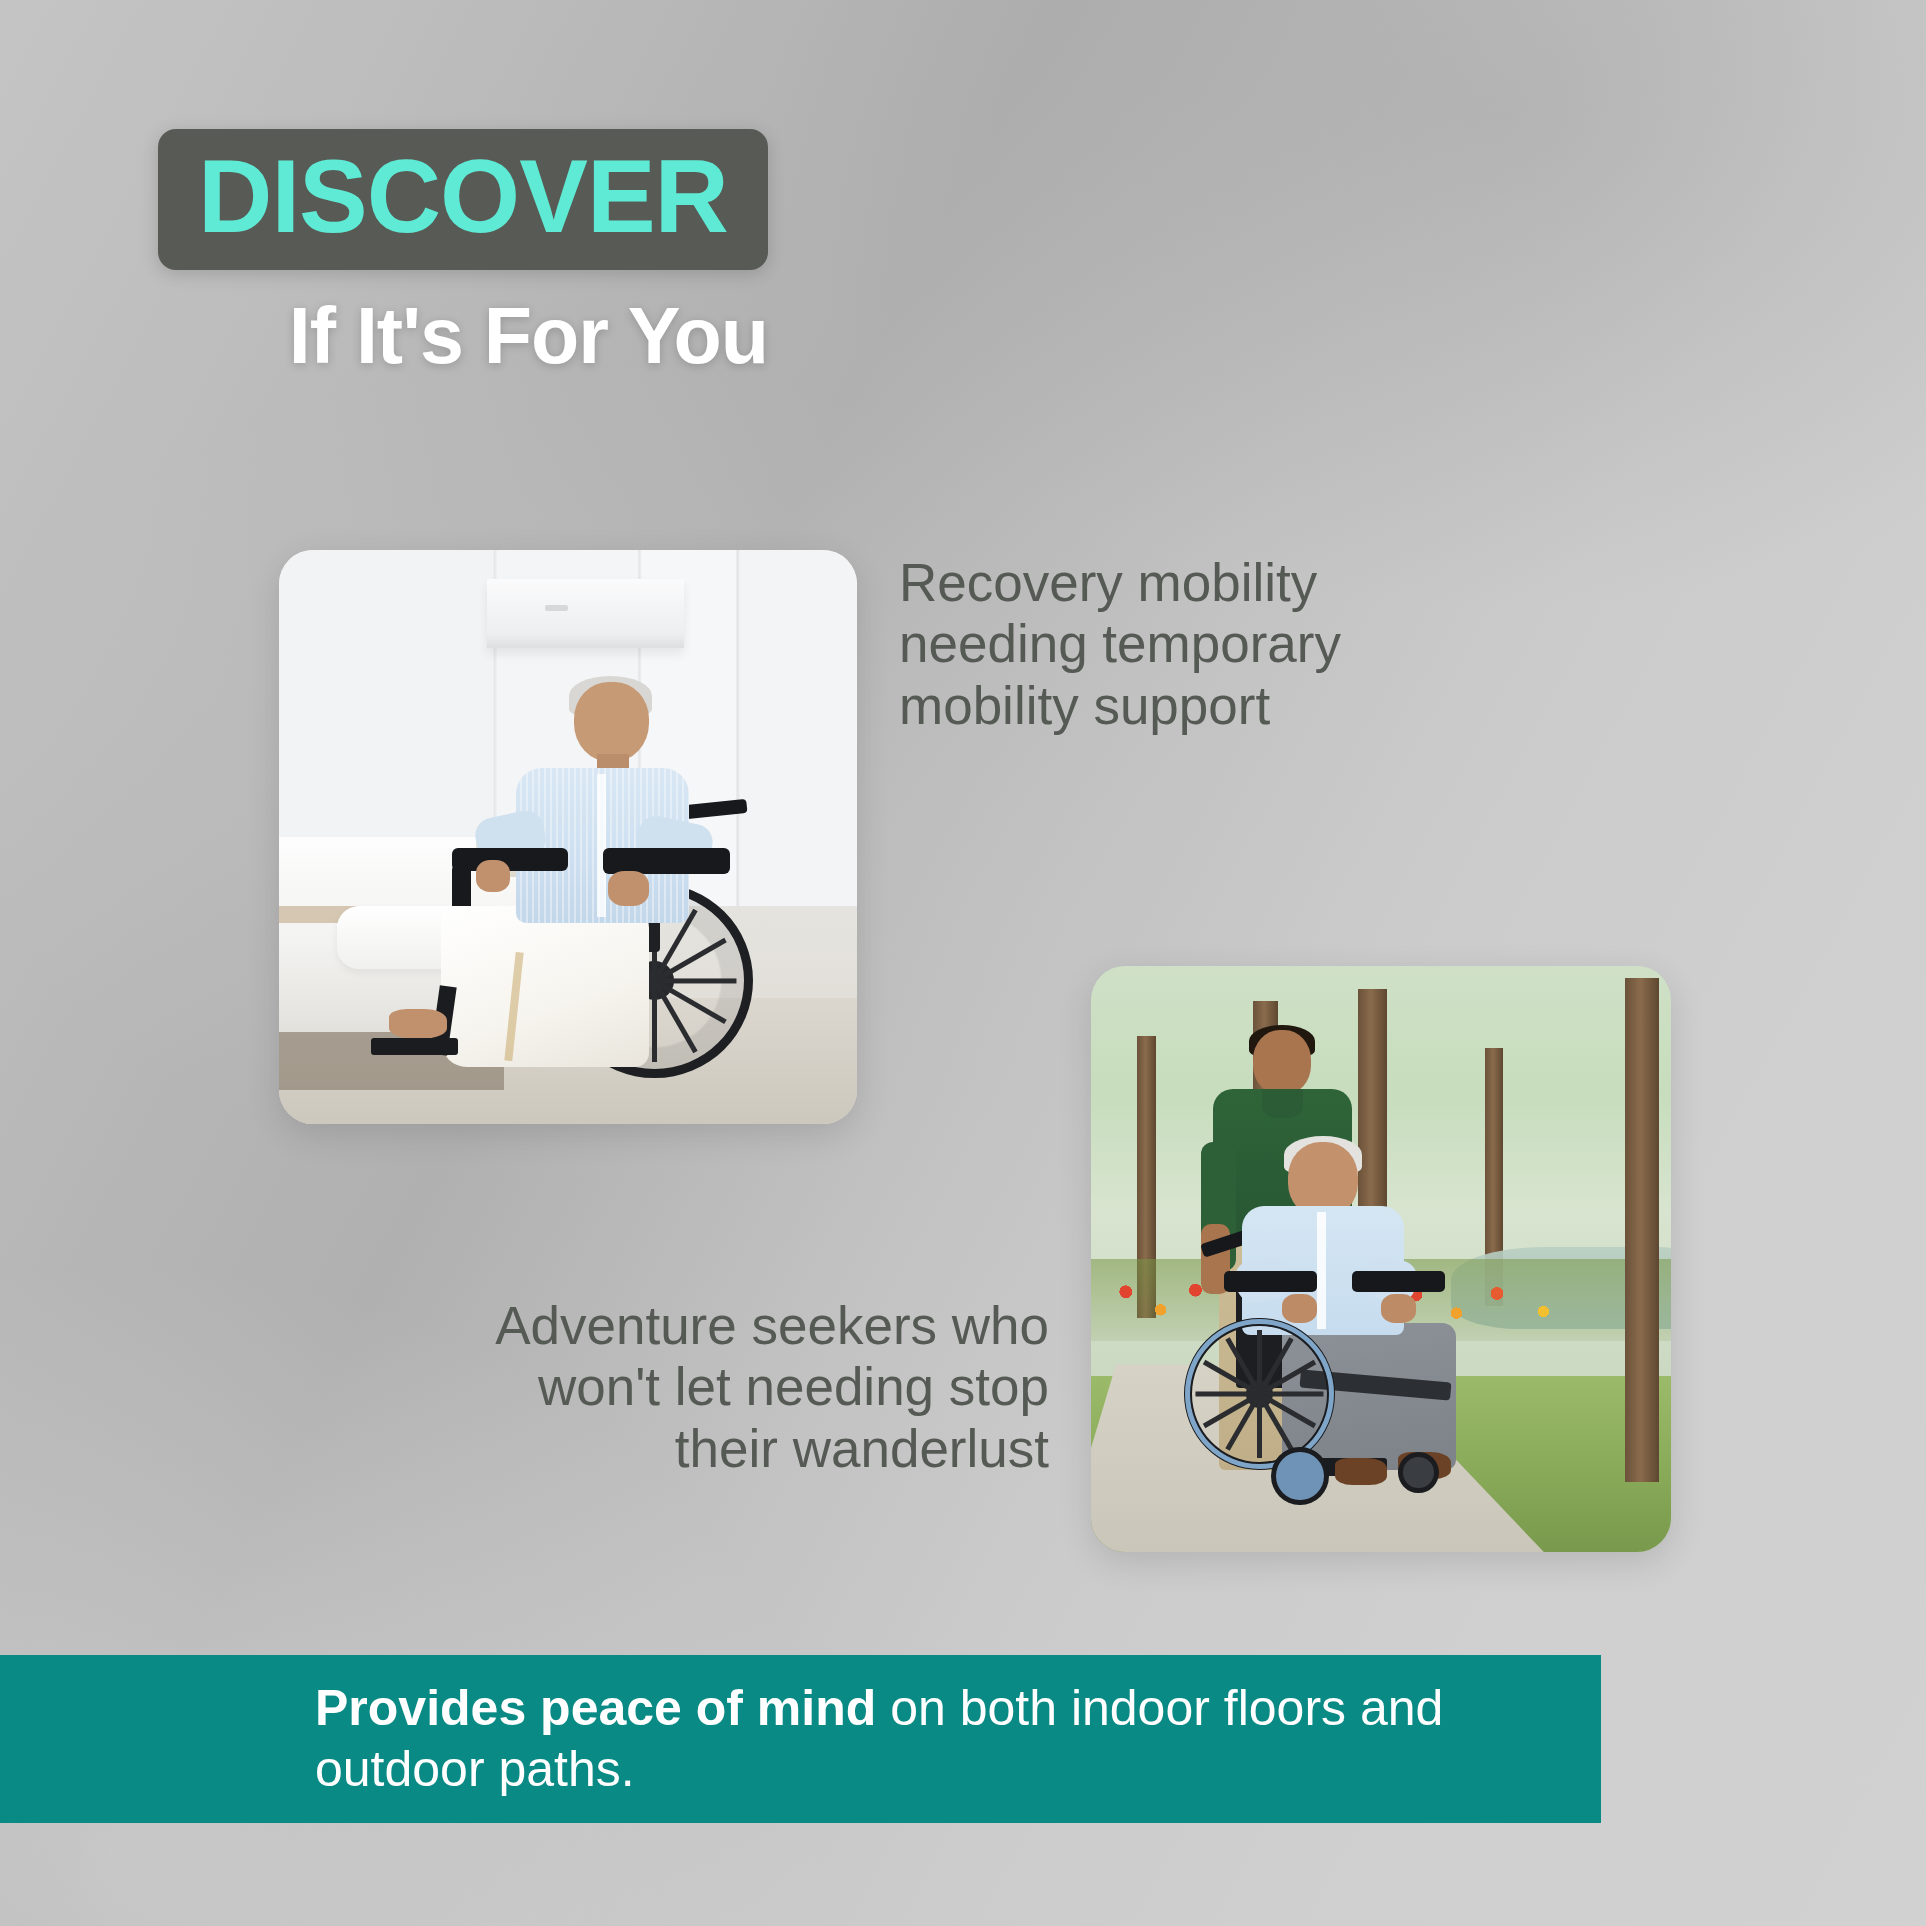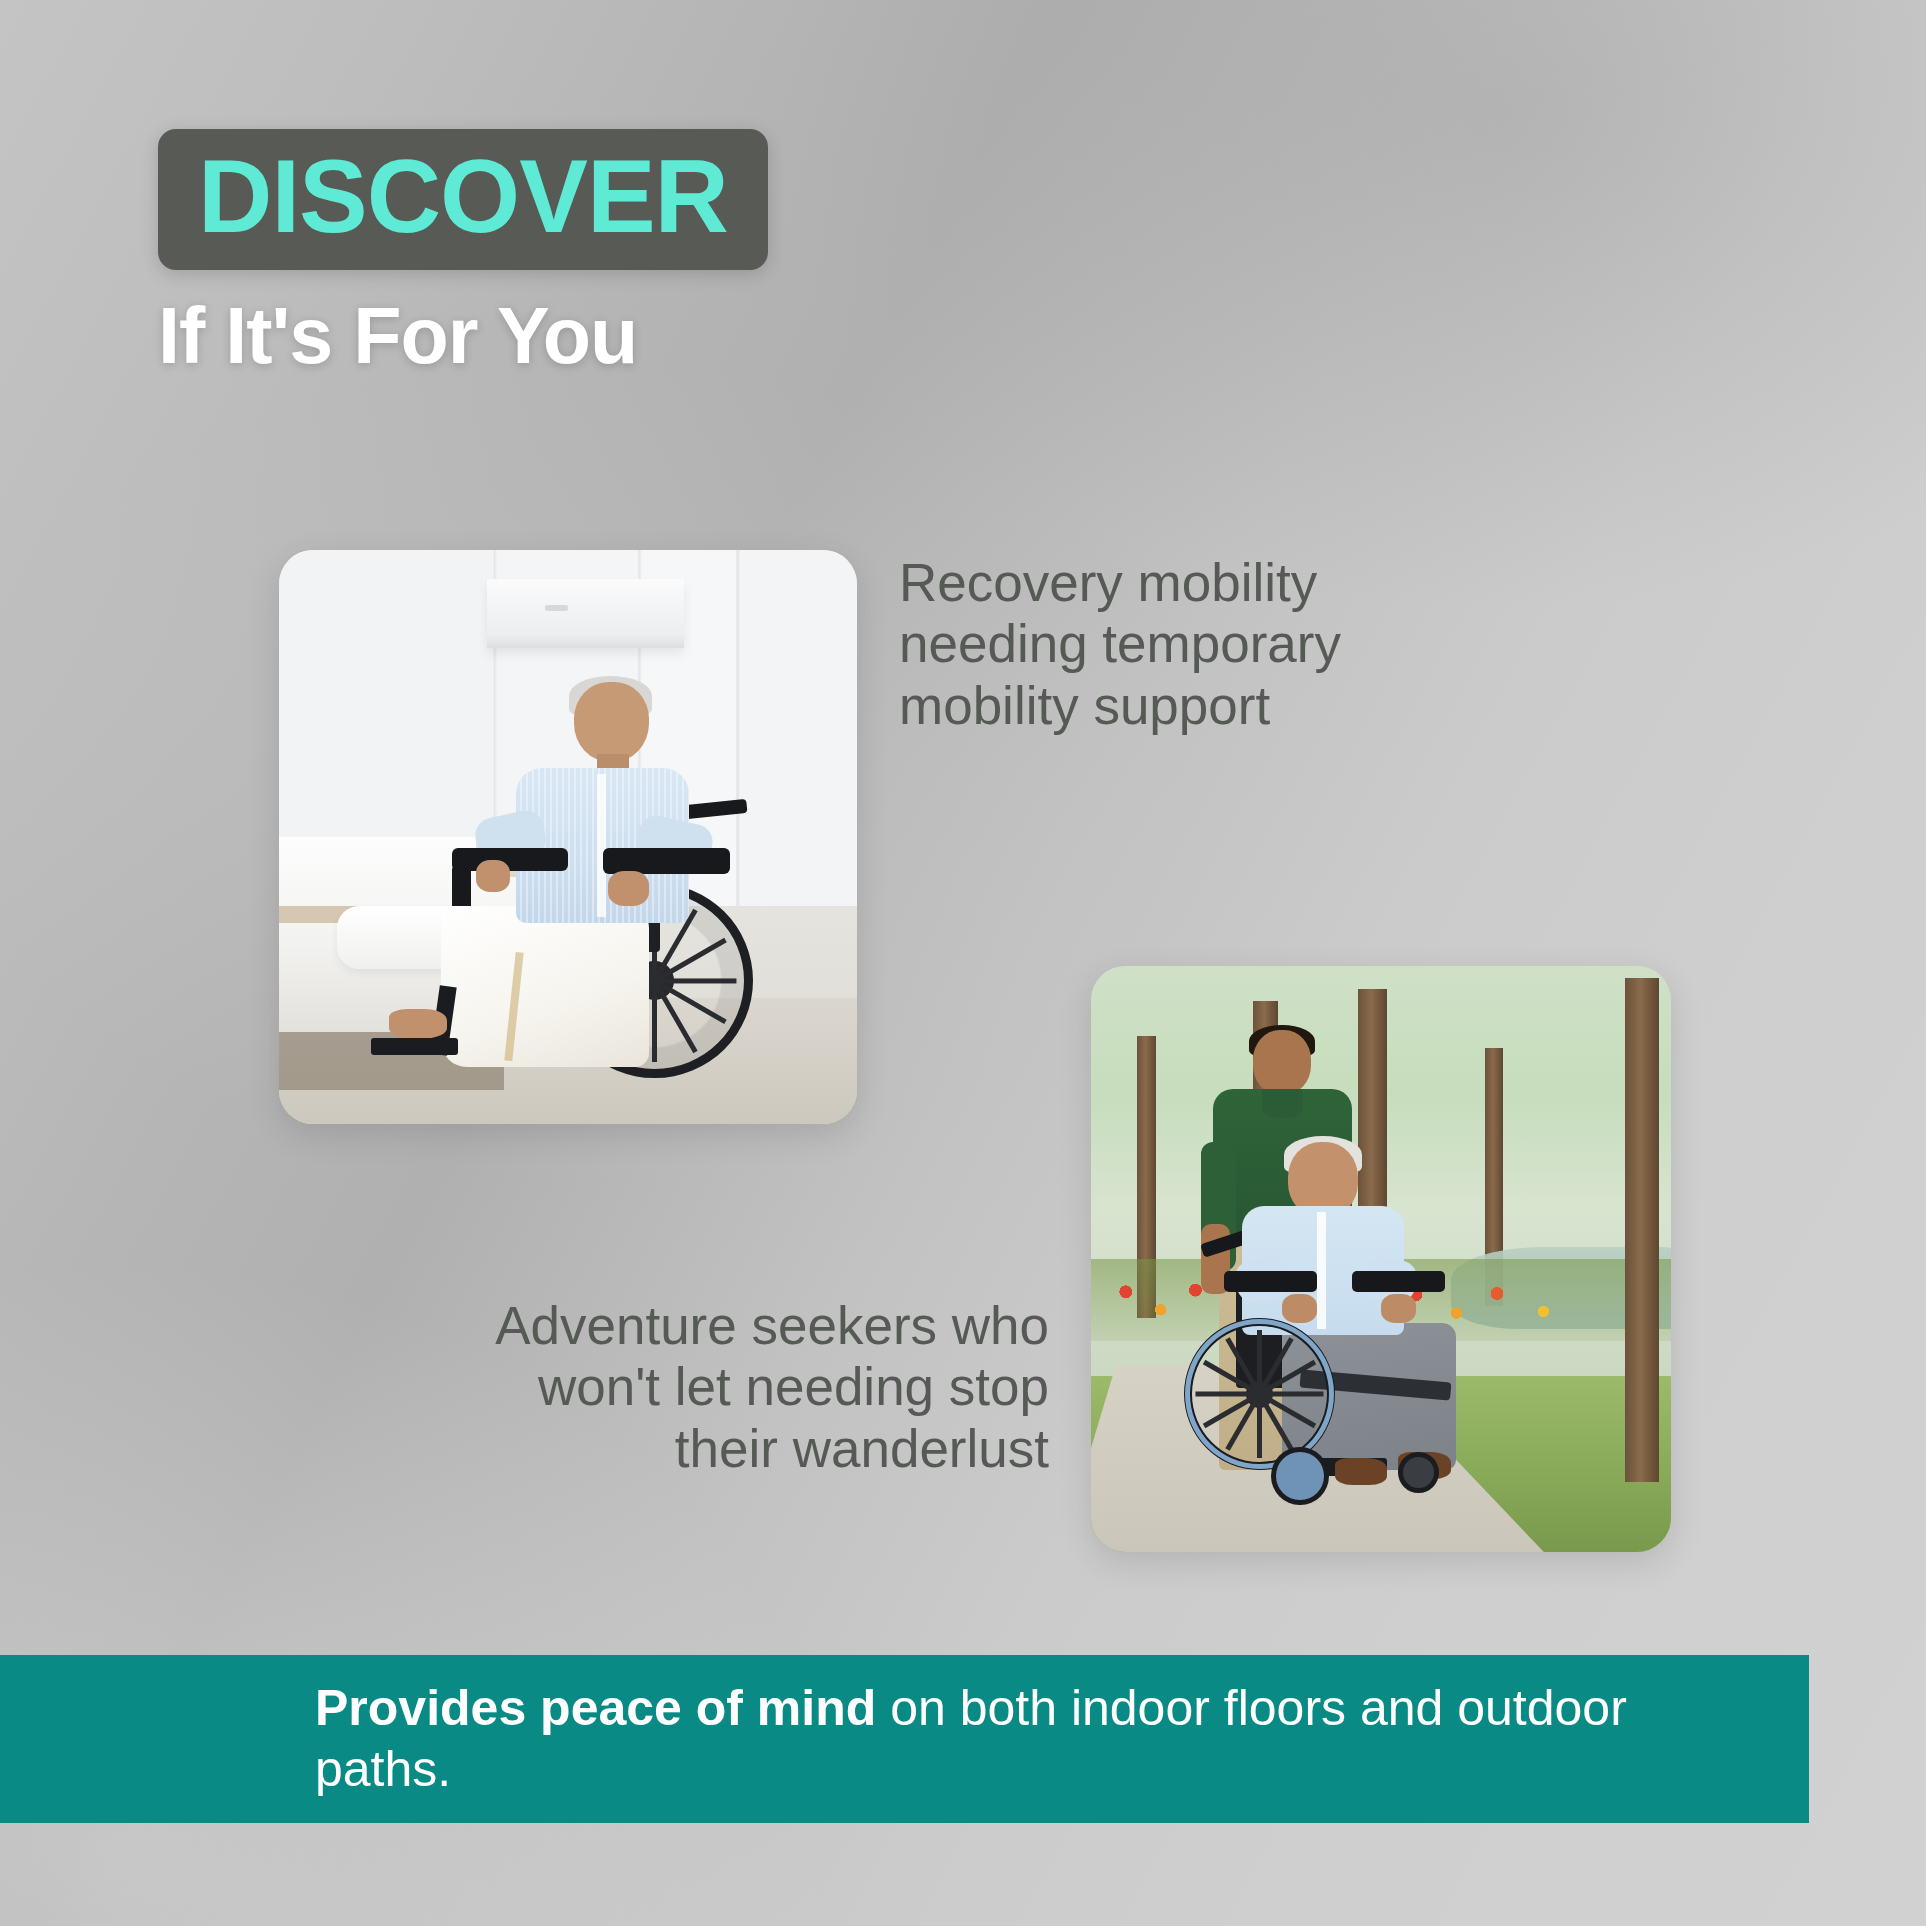--- a/index.html
+++ b/index.html
@@ -74,20 +74,21 @@
   .subheadline {
     margin-top: 26px;
     font-family: "Liberation Sans", sans-serif;
     font-weight: bold;
     font-size: 79px;
     line-height: 1.0;
     letter-spacing: -1px;
     color: #ffffff;
     text-shadow: 0 2px 10px rgba(0,0,0,0.18);
     white-space: nowrap;
+    text-align: right;
   }
 
   
   .photo-card {
     position: absolute;
     border-radius: 34px;
     overflow: hidden;
     box-shadow: 0 10px 34px rgba(0,0,0,0.12);
   }
 
@@ -425,21 +426,21 @@
     top: 1295px;
     width: 584px;
     text-align: right;
   }
 
   
   .banner {
     position: absolute;
     left: 0;
     top: 1655px;
-    width: 1809px;
+    width: 1601px;
     height: 168px;
     background: #0a8a85;
     display: flex;
     align-items: center;
     z-index: 5;
   }
 
   .banner-text {
     padding-left: 315px;
     padding-right: 119px;

